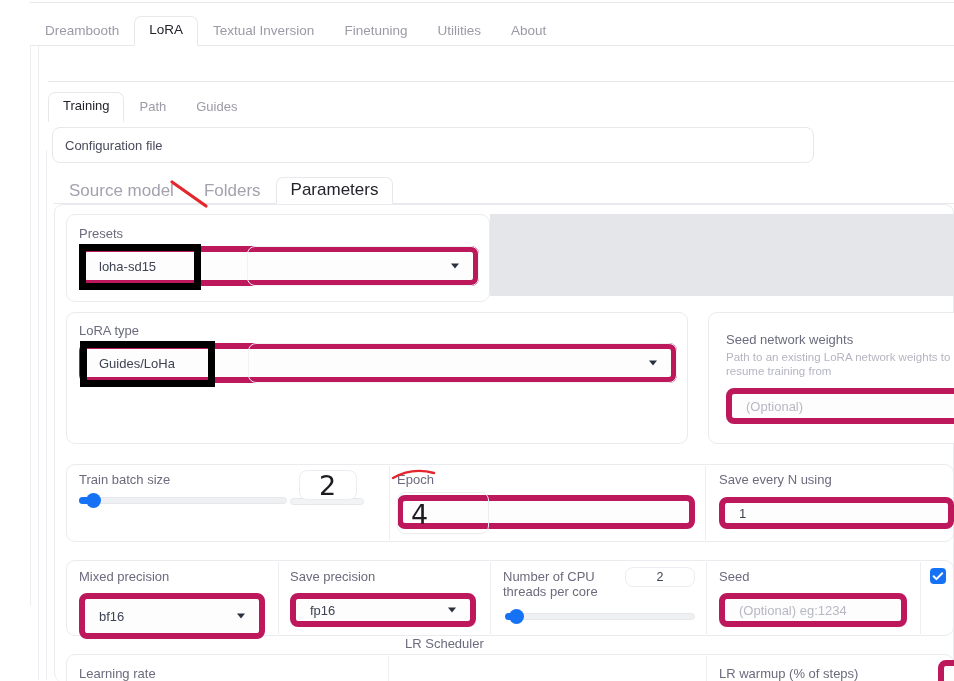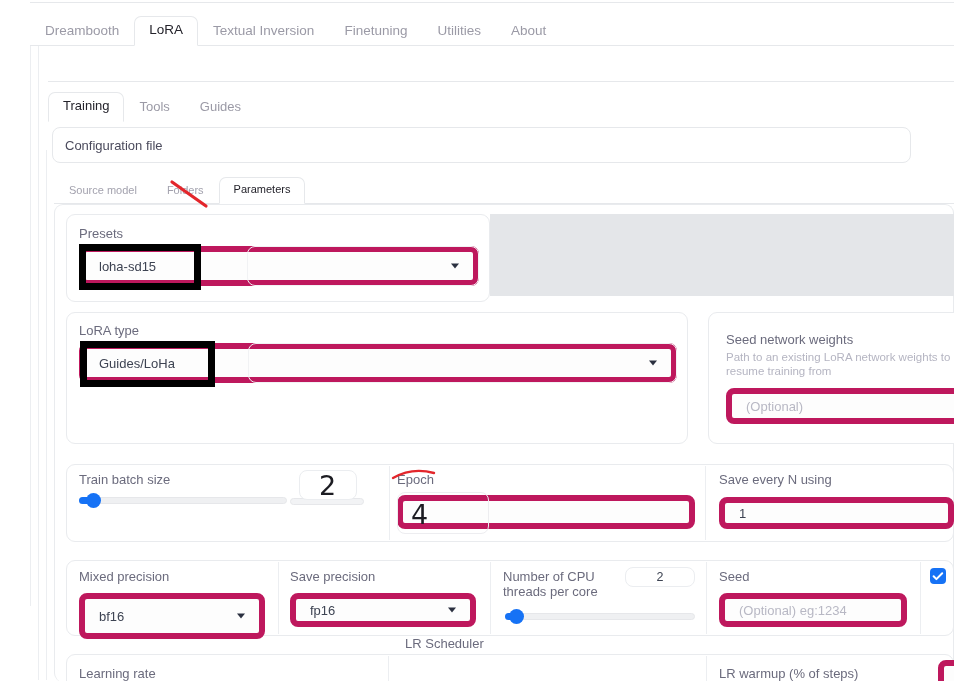--- a/index.html
+++ b/index.html
@@ -109,21 +109,21 @@
     font-size: 13px;
     color: #5a5a6e;
     line-height: 16px;
     white-space: nowrap;
   }
 
   
   .configfile {
     position: absolute;
     left: 52px; top: 127px;
-    width: 859px; height: 36px;
+    width: 762px; height: 36px;
     border: 1px solid #e6e8eb;
     border-radius: 8px;
     background: #ffffff;
   }
   .configfile .label {
     position: absolute;
     left: 12px; top: 10px;
     font-size: 13px;
     color: #4a4a5c;
     white-space: nowrap;
@@ -131,21 +131,21 @@
 
   
   .subtabs {
     position: absolute;
     left: 54px; top: 178px;
     height: 26px;
     display: flex;
     align-items: flex-end;
   }
   .subtabs .tab {
-    font-size: 11px;
+    font-size: 17px;
     color: #a3a2ae;
     padding: 4px 14px 6px 14px;
     line-height: 15px;
     white-space: nowrap;
     cursor: pointer;
     border: 1px solid transparent;
     border-bottom: none;
   }
   .subtabs .tab.active {
     color: #24232b;
@@ -310,21 +310,21 @@
     <div class="tab active">LoRA</div>
     <div class="tab">Textual Inversion</div>
     <div class="tab">Finetuning</div>
     <div class="tab">Utilities</div>
     <div class="tab">About</div>
   </div>
   <div class="maintab-underline"></div>
 
   <div class="innertabs">
     <div class="tab active">Training</div>
-    <div class="tab">Tools</div>
+    <div class="tab">Path</div>
     <div class="tab">Guides</div>
   </div>
   <div class="innertab-underline"></div>
 
 
   <div class="configfile">
     <div class="label">Configuration file</div>
   </div>
 
   <div class="subtabs">

